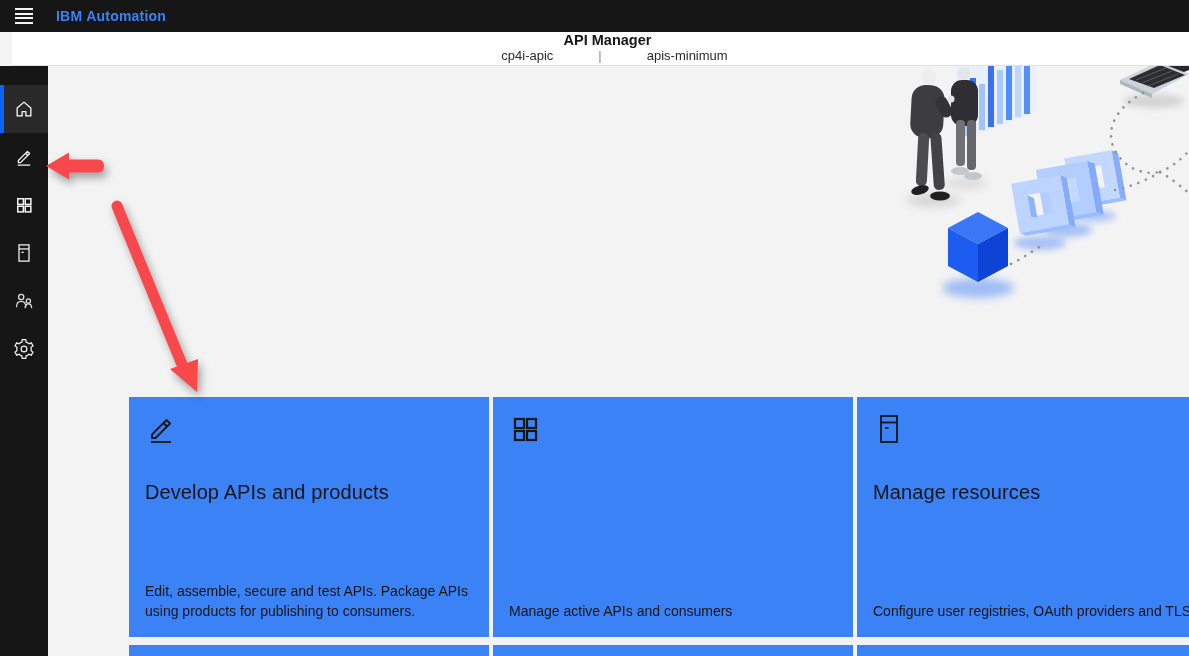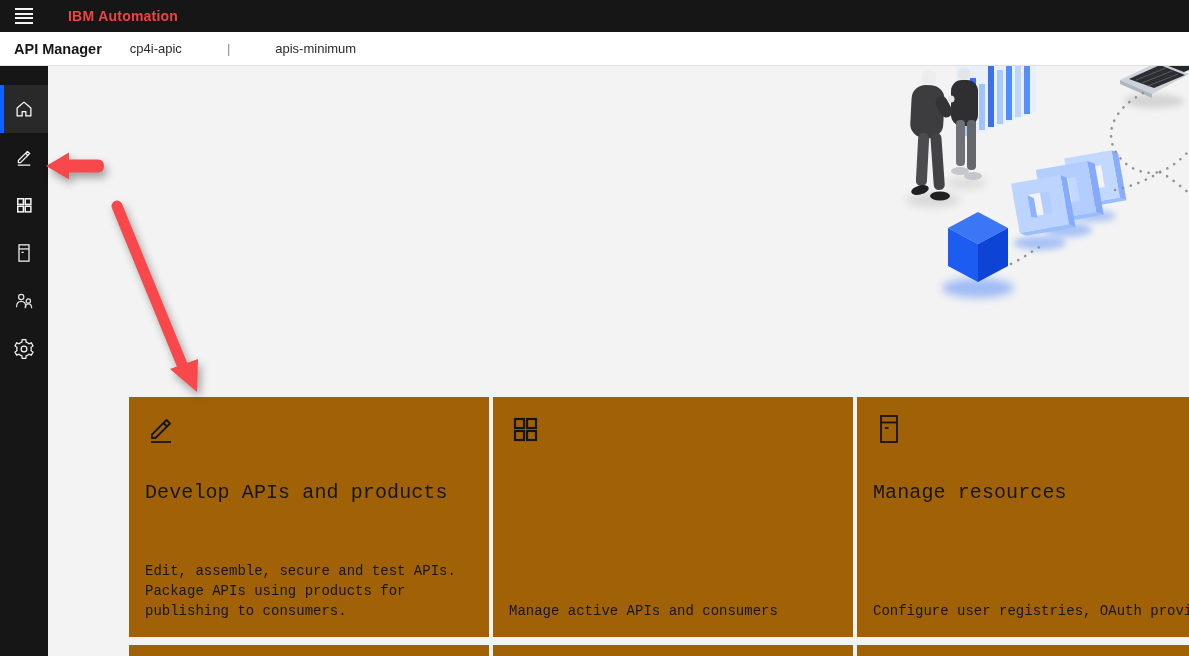--- a/index.html
+++ b/index.html
@@ -16,29 +16,30 @@
   
   .header {
     position:absolute; top:0; left:0; right:0; height:32px;
     background:#161616; display:flex; align-items:center; z-index:30;
   }
   .hamburger {
     width:48px; height:32px; display:flex; flex-direction:column;
     justify-content:center; align-items:center; gap:2.5px; cursor:pointer;
   }
   .hamburger span { display:block; width:18px; height:2px; background:#f4f4f4; }
-  .brand { color:#ef4444; font-size:14px; margin-left:20px; letter-spacing:.2px; }
+  .brand { color:#3b82f6; font-size:14px; margin-left:8px; letter-spacing:.2px; }
   .brand .pfx { font-weight:600; }
   .brand .prod { font-weight:600; margin-left:4px; }
 
   
   .subheader {
-    position:absolute; top:32px; left:0; right:0; height:34px;
+    position:absolute; top:32px; left:12px; right:0; height:34px;
     background:#ffffff; display:flex; align-items:center; z-index:25;
     border-bottom:1px solid #e0e0e0;
+    flex-direction:column;
   }
   .app-title { font-size:14.5px; font-weight:700; margin-left:14px; color:#161616; }
   .breadcrumb { display:flex; align-items:center; margin-left:28px; font-size:13px; color:#2b2b2b;gap:35px; }
   .breadcrumb .sep { margin:0 10px; color:#8d8d8d; }
 
   
   .sidenav {
     position:absolute; top:66px; left:0; bottom:0; width:48px;
     background:#161616; z-index:20; padding-top:19px;
   }
@@ -51,23 +52,22 @@
     content:""; position:absolute; left:0; top:0; bottom:0; width:4px; background:#0f62fe;
   }
   .nav-item svg { display:block; }
 
   
   .content { position:absolute; top:66px; left:48px; right:0; bottom:0; background:#f3f3f3; }
 
   .card-grid { position:absolute; left:129px; top:397px; display:flex; gap:4px; }
   .card-grid.row2 { top:645px; }
   .card {
-    width:360px; height:240px; background:#a16207; position:relative; cursor:pointer;
+    width:360px; height:240px; background:#3b82f6; position:relative; cursor:pointer;
     flex:0 0 360px;
-    font-family:Liberation Mono, monospace;
   }
   .card-grid.row2 .card { height:200px; }
   .card .card-icon { position:absolute; left:16px; top:16px; }
   .card .card-title {
     position:absolute; left:16px; top:84px; right:16px;
     font-size:20px; font-weight:400; color:#161616; letter-spacing:.1px;
   }
   .card .card-desc {
     position:absolute; left:16px; bottom:16px; right:16px;
     font-size:14px; line-height:20px; color:#161616;

